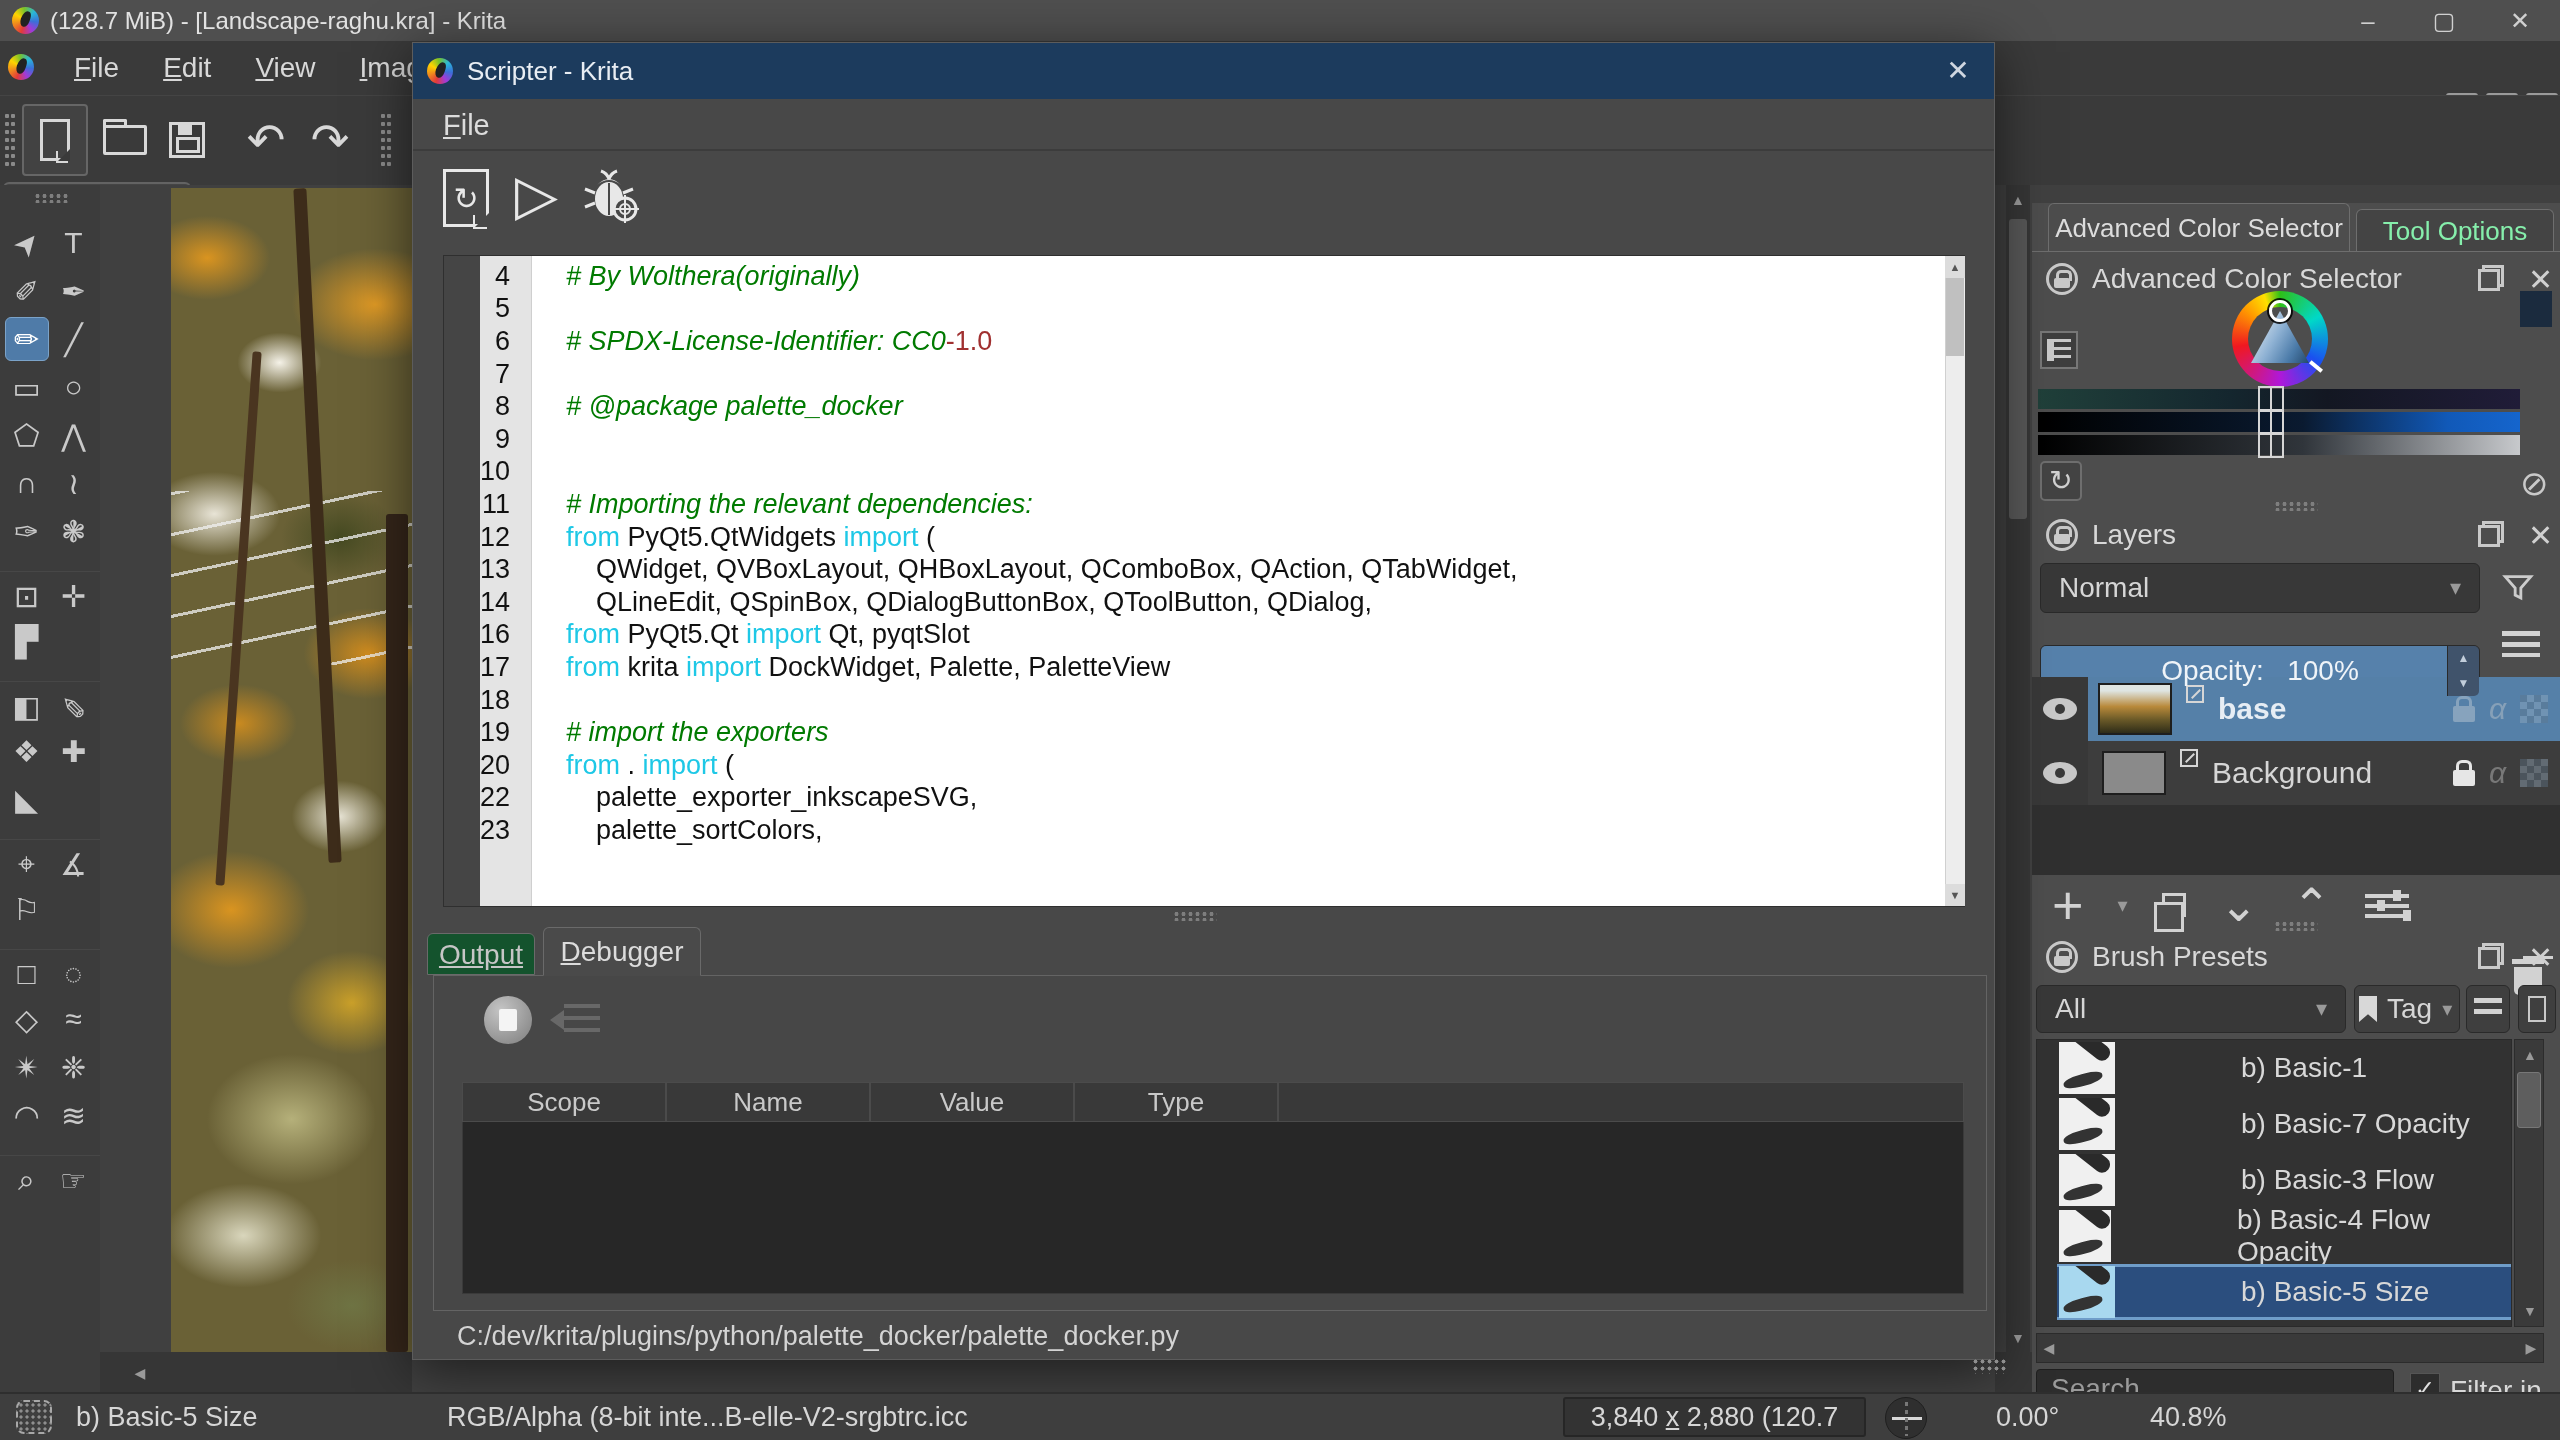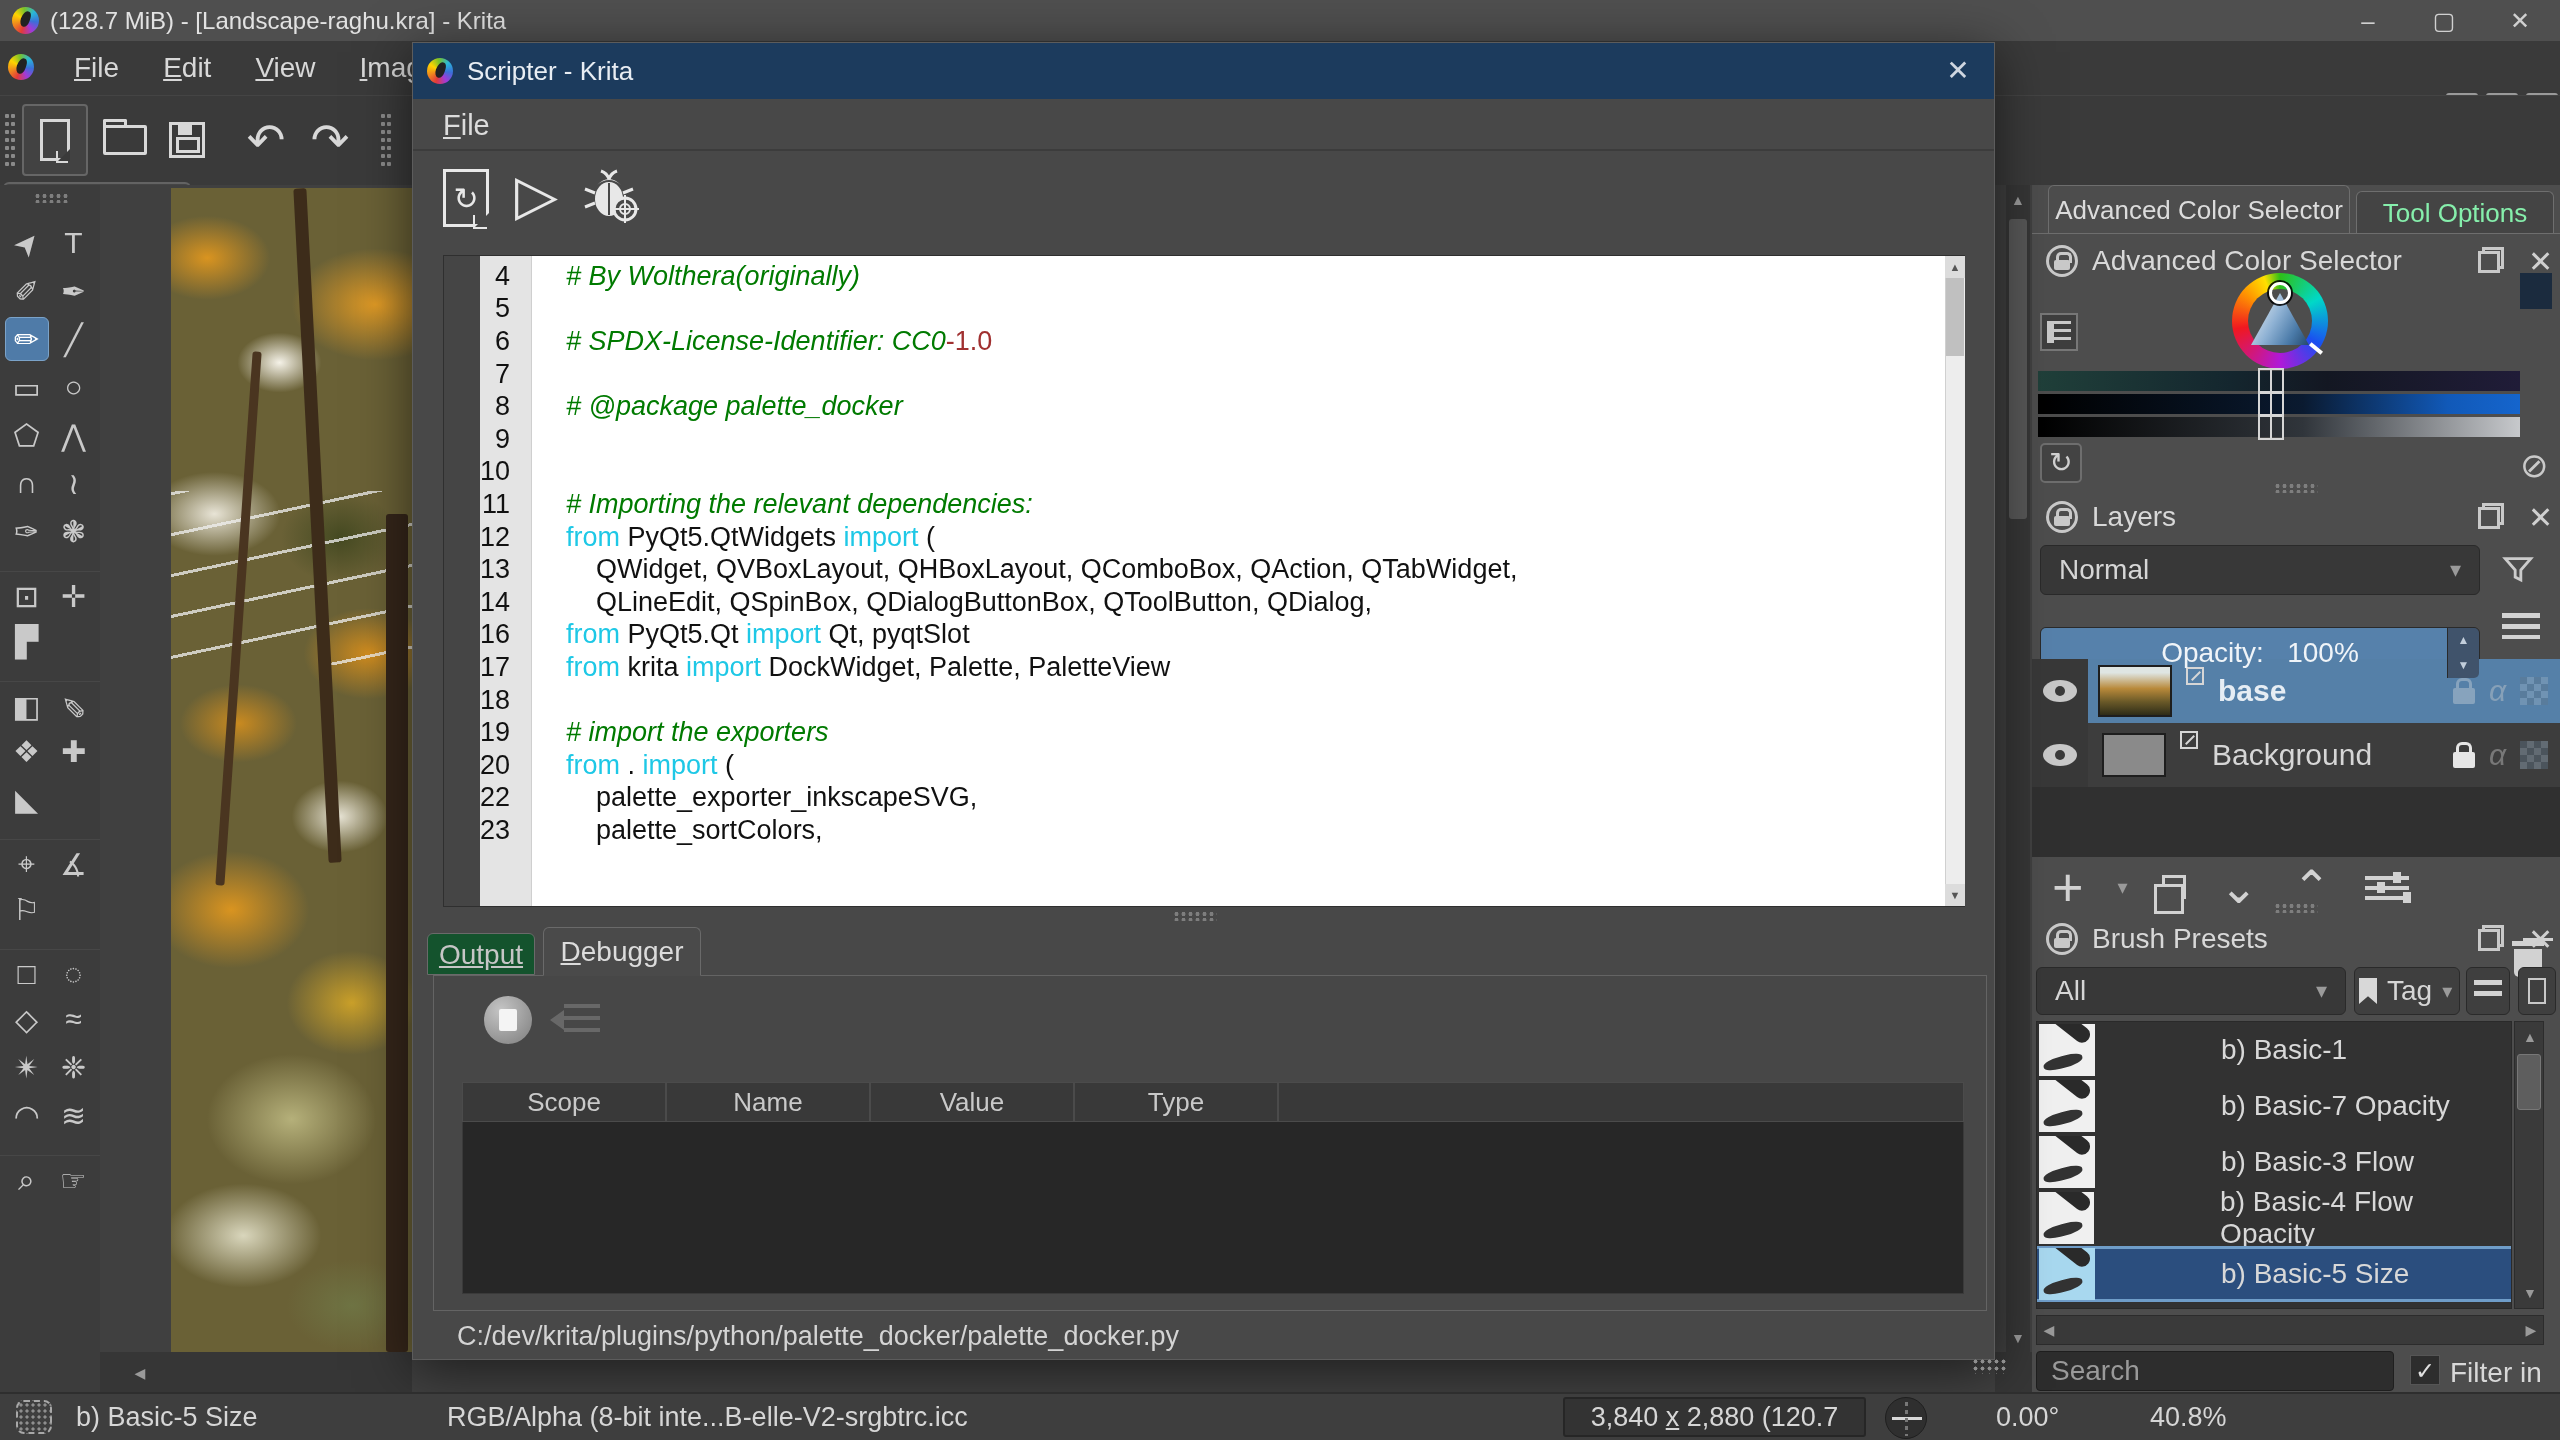--- a/index.html
+++ b/index.html
@@ -117,21 +117,21 @@
   .t3 { right:4px; top:28%; width:22px; height:72%; background:#35261a; }
   .scrollv { left:2006px; top:185px; width:24px; height:1207px; background:#363636; }
   .scrollv .thumb { left:3px; top:34px; width:18px; height:300px; background:#575757; border-radius:3px; }
   .scroll-arrow { width:24px; height:26px; text-align:center; color:#9a9a9a; font-size:14px; line-height:26px; }
   .scrollh { left:100px; top:1352px; width:312px; height:40px; background:#363636; }
   .scrollh2 { left:1995px; top:1352px; width:37px; height:40px; background:#363636; }
   .grip-dots { width:34px; height:16px;
     background-image:radial-gradient(circle,#8e8e8e 1.8px,transparent 2.2px); background-size:7px 7px; }
 
   
-  .dock { left:2032px; top:185px; width:528px; height:1207px; background:#4d4d4d; }
+  .dock { left:2032px; top:203px; width:528px; height:1207px; background:#4d4d4d; }
   .docker { position:absolute; left:0; width:528px; }
   .dock-tab { position:absolute; border:1px solid #6e6e6e; border-bottom:none;
     border-radius:6px 6px 0 0; font-size:26px; color:#dcdcdc; text-align:center; }
   .dock-tab.active { background:#4d4d4d; z-index:2; }
   .dock-tab.inactive { background:#444444; color:#86efac; }
   .tabline { position:absolute; left:0; width:528px; height:1px; background:#6e6e6e; }
   .docker-head { position:absolute; height:40px; display:flex; align-items:center; color:#d8d8d8; font-size:28px; }
   .lock-badge { width:32px; height:32px; border:3px solid #c9c9c9; border-radius:50%; position:relative; margin-right:14px; }
   .lock-badge::before { content:""; position:absolute; left:7px; top:4px; width:10px; height:8px;
     border:3px solid #c9c9c9; border-bottom:none; border-radius:5px 5px 0 0; }
@@ -214,21 +214,21 @@
     background:#d2d2d2; border-radius:0 0 5px 5px; }
   .trash-ic::after { content:""; position:absolute; left:0; top:0; width:32px; height:5px; background:#d2d2d2;
     box-shadow:10px -4px 0 -1px #d2d2d2; }
 
   
   .tag-btn { background:#3f3f3f; border:1px solid #2a2a2a; border-radius:6px; color:#d6d6d6;
     font-size:28px; display:flex; align-items:center; gap:10px; padding:0 4px; }
   .bookmark { width:18px; height:26px; background:#d8d8d8; clip-path:polygon(0 0,100% 0,100% 100%,50% 70%,0 100%); }
   .small-btn { background:#3f3f3f; border:1px solid #2a2a2a; border-radius:6px;
     display:flex; align-items:center; justify-content:center; }
-  .preset-list { position:absolute; background:#323232; border:1px solid #2a2a2a; overflow:hidden; }
+  .preset-list { position:absolute; background:#323232; border:1px solid #2a2a2a; overflow:hidden;padding-left:20px; }
   .preset-row { position:relative; height:56px; display:flex; align-items:center; }
   .preset-row.selected { background:#2b4e7e; border-top:3px solid #6f9dc9; border-bottom:3px solid #6f9dc9; }
   .preset-thumb { width:56px; height:52px; margin-left:2px; background:#f0f0f0; position:relative; overflow:hidden; }
   .preset-row.selected .preset-thumb { background:#a8d8ef; }
   .preset-thumb::before { content:""; position:absolute; left:10px; top:-6px; width:44px; height:16px;
     background:#2a2a2a; border-radius:8px; transform:rotate(38deg); }
   .preset-thumb::after { content:""; position:absolute; left:4px; bottom:8px; width:40px; height:12px;
     background:#333; border-radius:50% 40% 50% 40%; transform:rotate(-14deg); }
   .preset-label { margin-left:126px; font-size:28px; color:#d8d8d8; }
   .vscroll2 { position:absolute; background:#3a3a3a; border:1px solid #2c2c2c; }

